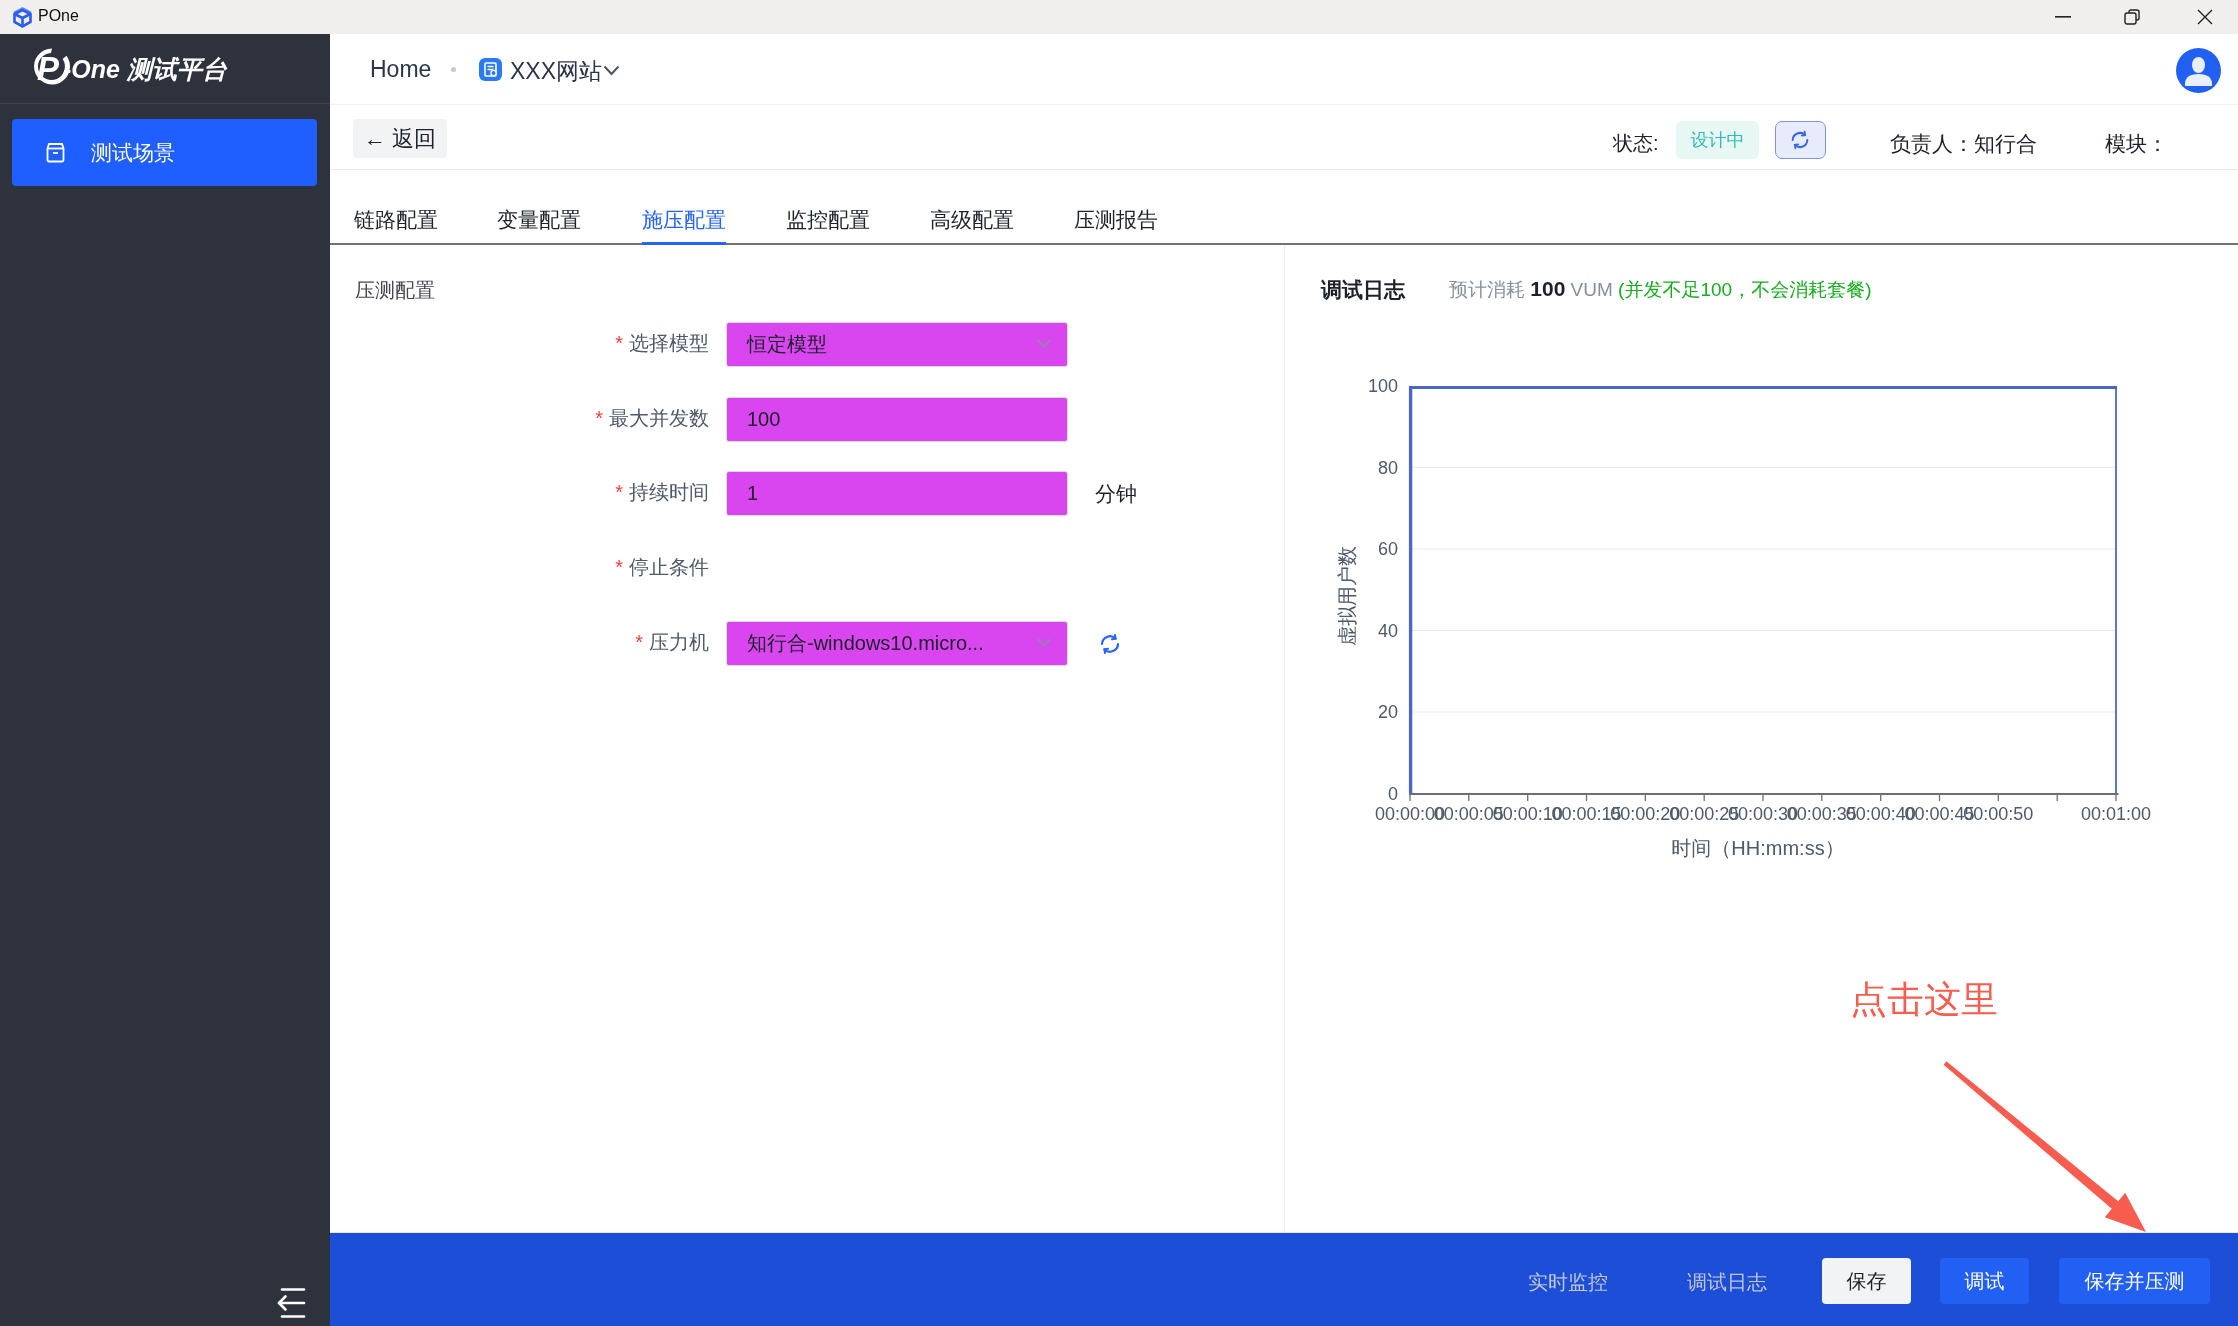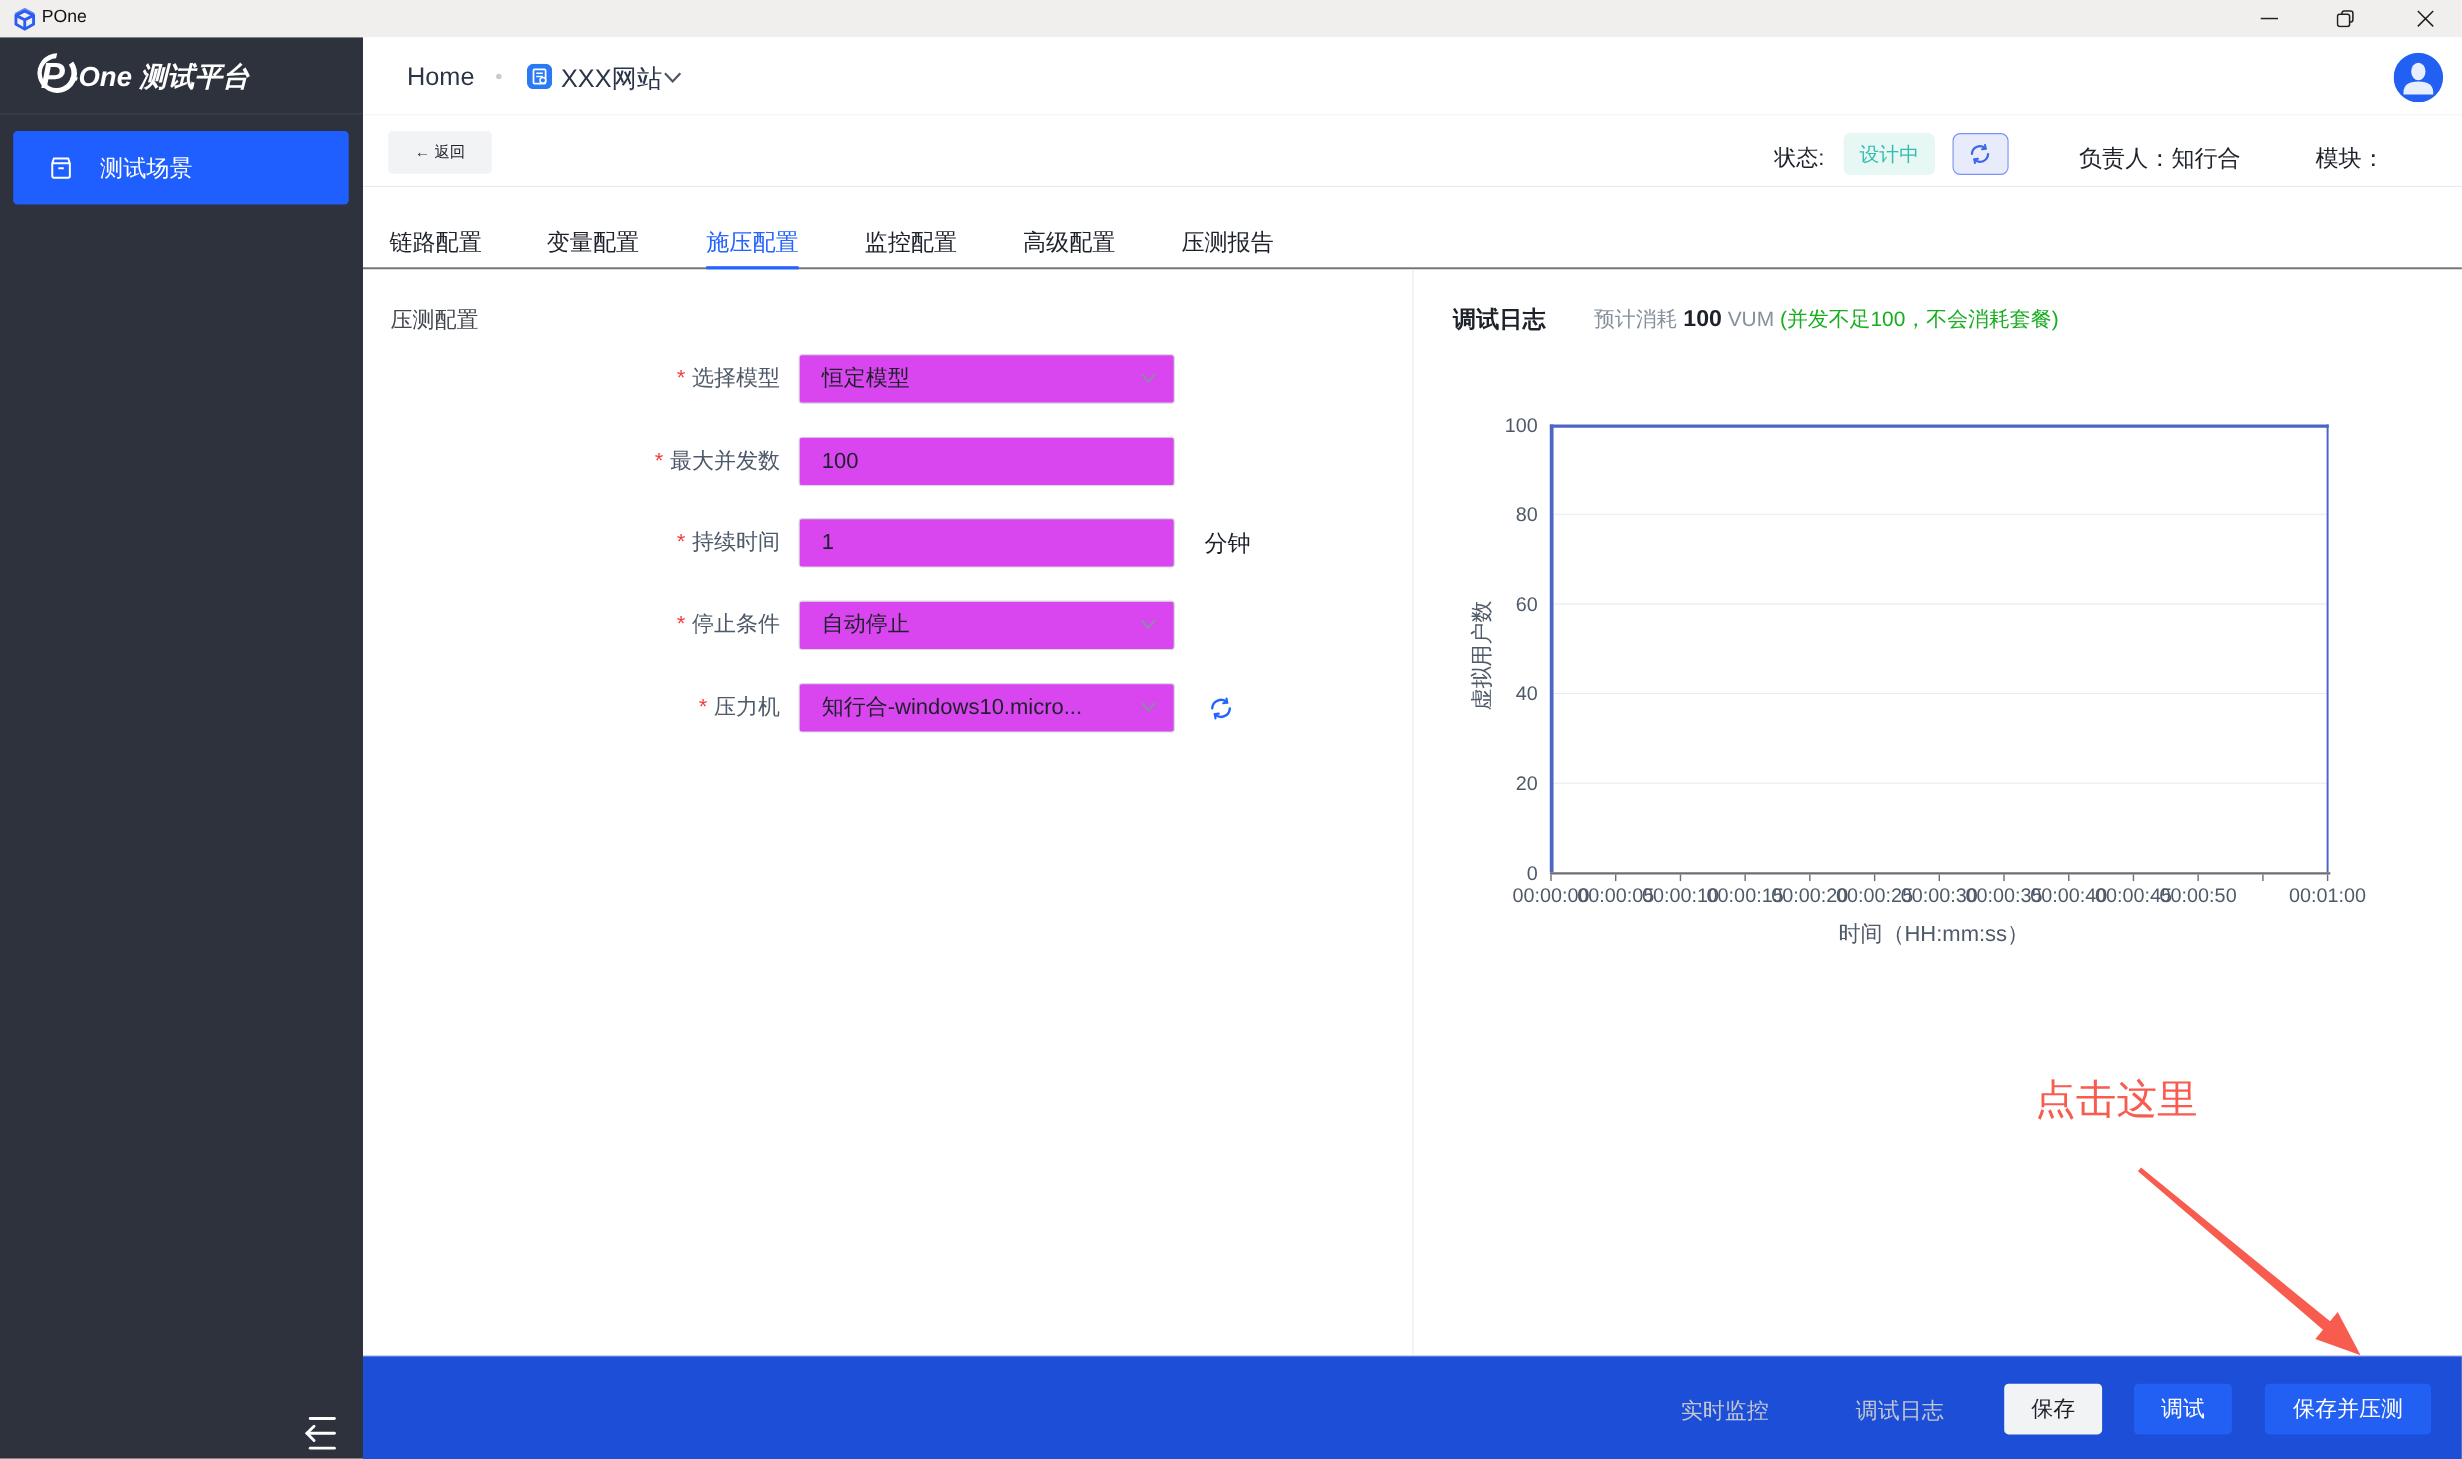--- a/index.html
+++ b/index.html
@@ -15,21 +15,21 @@
 #logo { left:0; top:0; width:330px; height:70px; border-bottom:1px solid #3e434e; }
 #menuitem { left:12px; top:85px; width:305px; height:67px; background:#1f5eff; border-radius:4px; color:#fff; display:flex; align-items:center; }
 #menuitem .txt { font-size:21px; margin-left:25px; }
 
 
 #header { left:330px; top:34px; width:1908px; height:71px; background:#fff; border-bottom:1px solid #f0f0f0; }
 .crumb { top:22px; font-size:23px; color:#2a3547; }
 
 
 #toolbar { left:330px; top:105px; width:1908px; height:65px; background:#fff; border-bottom:1px solid #e9e9ee; }
-#btn-back { left:23px; top:14px; width:94px; height:39px; background:#f2f3f5; border-radius:4px; font-size:14px; color:#1d2129; text-align:center; line-height:39px; }
+#btn-back { left:23px; top:14px; width:94px; height:39px; background:#f2f3f5; border-radius:4px; font-size:22px; color:#1d2129; text-align:center; line-height:39px; }
 #inp-name { left:136px; top:14px; width:1080px; height:40px; background:#fff; border:1px solid #dcdee2; border-radius:3px; }
 #inp-name span { position:absolute; left:12px; top:8px; font-size:19px; color:#bfc4cc; }
 
 
 #tabs { left:330px; top:170px; width:1908px; height:75px; background:#fff; border-bottom:2px solid #737373; }
 .tab { position:absolute; top:36px; font-size:21px; color:#1d2129; }
 .tab.active { color:#2563ff; }
 #tab-underline { left:312px; top:72px; width:84px; height:5px; background:#2563ff; }
 
 
@@ -161,25 +161,20 @@
     <span class="flabel"><span class="req">*</span>最大并发数</span>
     <div class="fbox">100</div>
   </div>
   <div class="frow" style="top:226px;">
     <span class="flabel"><span class="req">*</span>持续时间</span>
     <div class="fbox">1</div>
     <span class="abs" style="left:765px;top:9px;font-size:21px;color:#1d2129;white-space:nowrap;">分钟</span>
   </div>
   <div class="frow" style="top:301px;">
     <span class="flabel"><span class="req">*</span>停止条件</span>
-    <div class="fbox">自动停止
-      <svg class="chev" viewBox="0 0 14 9" fill="none" stroke="#86909c" stroke-width="1.6">
-          <path d="M1 1 L7 8 L13 1"></path>
-        </svg>
-    </div>
   </div>
   <div class="frow" style="top:376px;">
     <span class="flabel"><span class="req">*</span>压力机</span>
     <div class="fbox">知行合-windows10.micro...
       <svg class="chev" viewBox="0 0 14 9" fill="none" stroke="#86909c" stroke-width="1.6">
           <path d="M1 1 L7 8 L13 1"></path>
         </svg>
     </div>
     <svg class="abs" style="left:768px;top:11px" width="24" height="24" viewBox="0 0 24 24" fill="none" stroke="#2563ff" stroke-width="2.2" stroke-linecap="round">
       <path d="M20 12 a8 8 0 0 1 -13.5 5.5 M4 12 a8 8 0 0 1 13.5 -5.5"></path>

